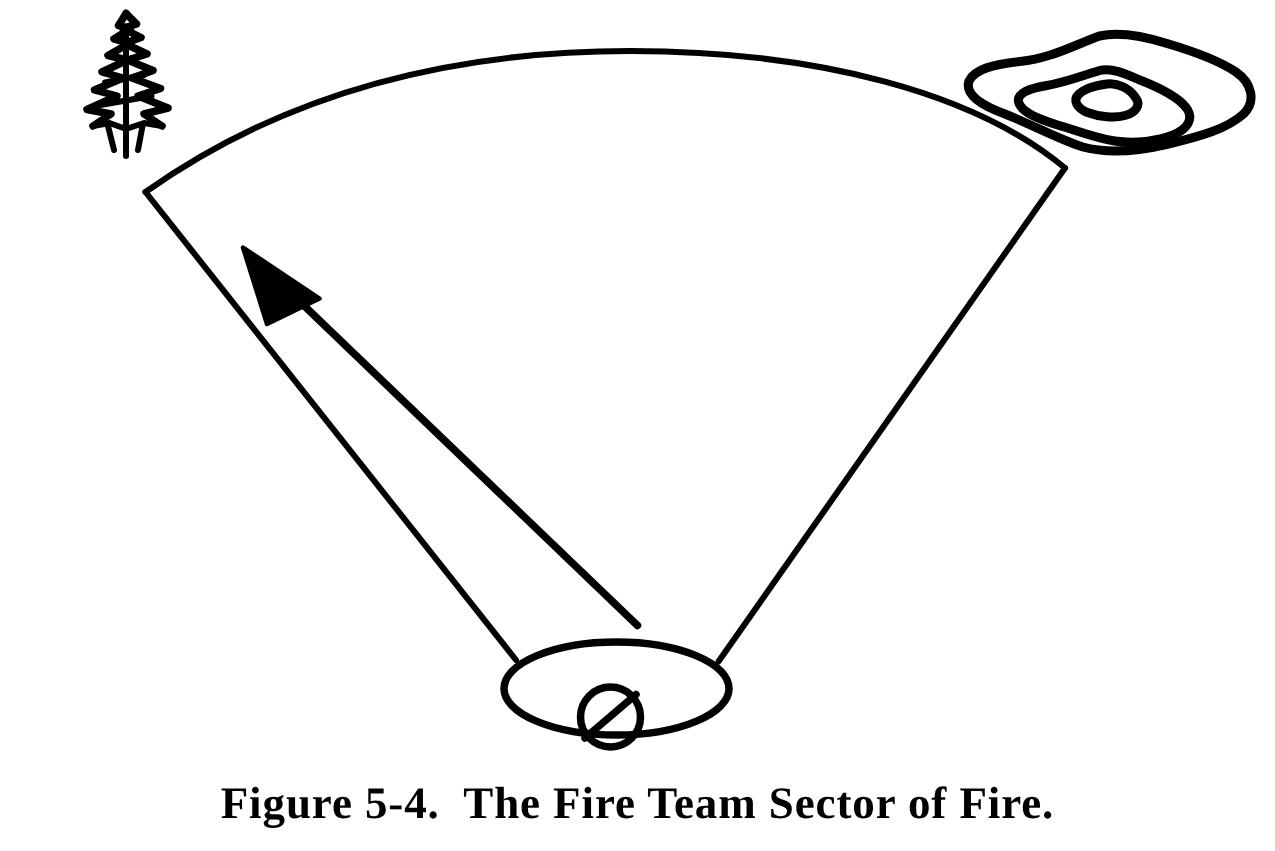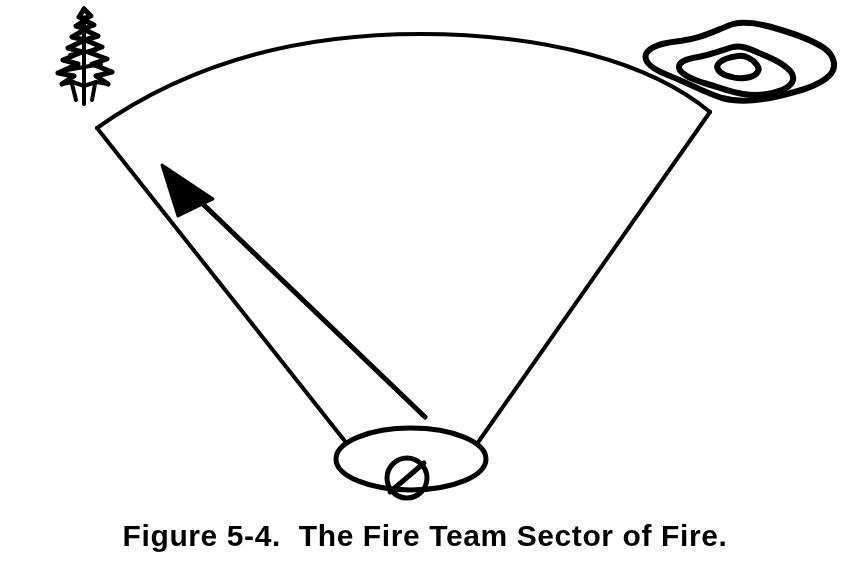--- a/index.html
+++ b/index.html
@@ -26,21 +26,21 @@
     width: 850px;
     height: 567px;
     display: block;
   }
   .caption {
     position: absolute;
     left: 0;
     top: 519px;
     width: 850px;
     text-align: center;
-    font-family: Liberation Sans, sans-serif;
+    font-family: Liberation Serif, serif;
     font-weight: bold;
     font-size: 30px;
     letter-spacing: 0.6px;
     color: #000000;
     white-space: pre;
   }
 </style>
 </head>
 <body>
 

